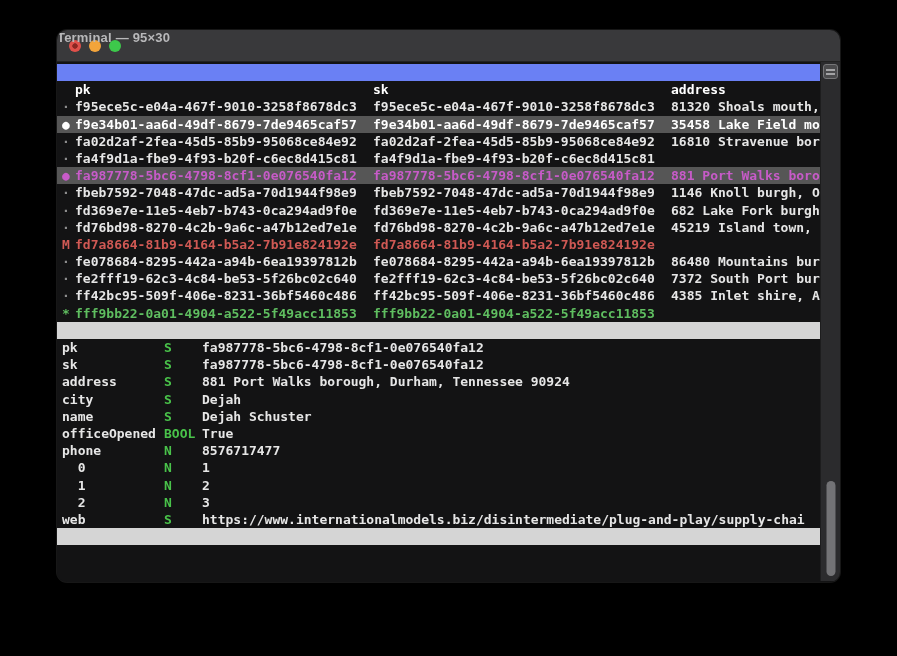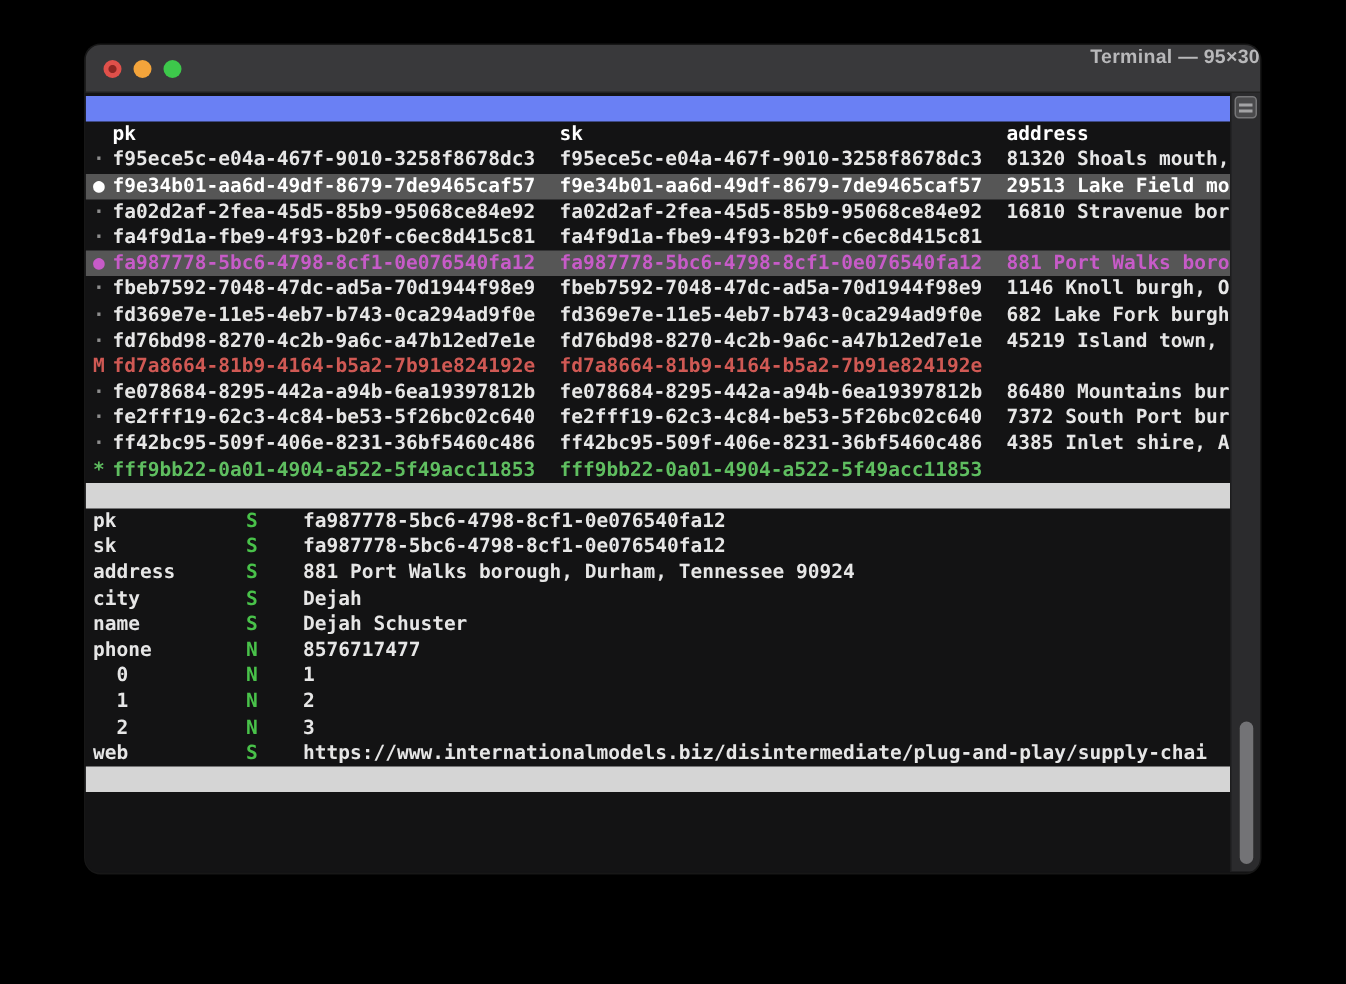--- a/index.html
+++ b/index.html
@@ -11,21 +11,21 @@
             border-radius:10px; overflow:hidden; background:#131314;
             box-shadow:0 0 0 1px rgba(255,255,255,0.09), 0 22px 45px rgba(0,0,0,0.65); }
 
   .titlebar { position:relative; height:32px; background:#39393b; border-bottom:1px solid #222; }
   .lights { position:absolute; left:12px; top:10px; display:flex; gap:8px; }
   .light { width:12px; height:12px; border-radius:50%; }
   .light.red    { background:radial-gradient(circle at 50% 50%, #8c2622 0 2.4px, var(--close_red) 3px); }
   .light.yellow { background:var(--minimize_yellow); }
   .light.green  { background:var(--zoom_green); }
   .titletext { position:absolute; left:0; right:0; top:0; height:32px; line-height:32px;
-               text-align:right; color:#b8b8ba;
+               text-align:left; color:#b8b8ba;
                font:600 13px "Liberation Sans",sans-serif; letter-spacing:.2px; }
 
   .body { display:flex; height:519px; }
   .content { width:763px; padding-top:2px; overflow:hidden; background:#131314;
              font-size:13px; font-weight:700; color:var(--text_white); }
 
   .bar { height:17.2px; line-height:17.3px; padding-left:3px; white-space:pre; overflow:hidden; }
   .table-header-bar { background:var(--header_blue); color:#ffffff; }
   .section-bar, .footer-bar { background:var(--bar_gray); color:#0b0b0b; font-weight:400; }
 
@@ -89,21 +89,21 @@
             <div class="trow normal">
               <span class="c mk">·</span>
               <span class="c pkc">f95ece5c-e04a-467f-9010-3258f8678dc3</span>
               <span class="c skc">f95ece5c-e04a-467f-9010-3258f8678dc3</span>
               <span class="c addrc">81320 Shoals mouth,</span>
             </div>
             <div class="trow selected">
               <span class="c mk">●</span>
               <span class="c pkc">f9e34b01-aa6d-49df-8679-7de9465caf57</span>
               <span class="c skc">f9e34b01-aa6d-49df-8679-7de9465caf57</span>
-              <span class="c addrc">29513 Lake Field mo</span>
+              <span class="c addrc">35458 Lake Field mo</span>
             </div>
             <div class="trow normal">
               <span class="c mk">·</span>
               <span class="c pkc">fa02d2af-2fea-45d5-85b9-95068ce84e92</span>
               <span class="c skc">fa02d2af-2fea-45d5-85b9-95068ce84e92</span>
               <span class="c addrc">16810 Stravenue bor</span>
             </div>
             <div class="trow normal">
               <span class="c mk">·</span>
               <span class="c pkc">fa4f9d1a-fbe9-4f93-b20f-c6ec8d415c81</span>
@@ -187,20 +187,25 @@
               <span class="c keyc">city</span>
               <span class="c typec">S</span>
               <span class="c valc">Dejah</span>
             </div>
             <div class="drow">
               <span class="c keyc">name</span>
               <span class="c typec">S</span>
               <span class="c valc">Dejah Schuster</span>
             </div>
             <div class="drow">
+              <span class="c keyc">officeOpened</span>
+              <span class="c typec">BOOL</span>
+              <span class="c valc">True</span>
+            </div>
+            <div class="drow">
               <span class="c keyc">phone</span>
               <span class="c typec">N</span>
               <span class="c valc">8576717477</span>
             </div>
             <div class="drow">
               <span class="c keyc">  0</span>
               <span class="c typec">N</span>
               <span class="c valc">1</span>
             </div>
             <div class="drow">

